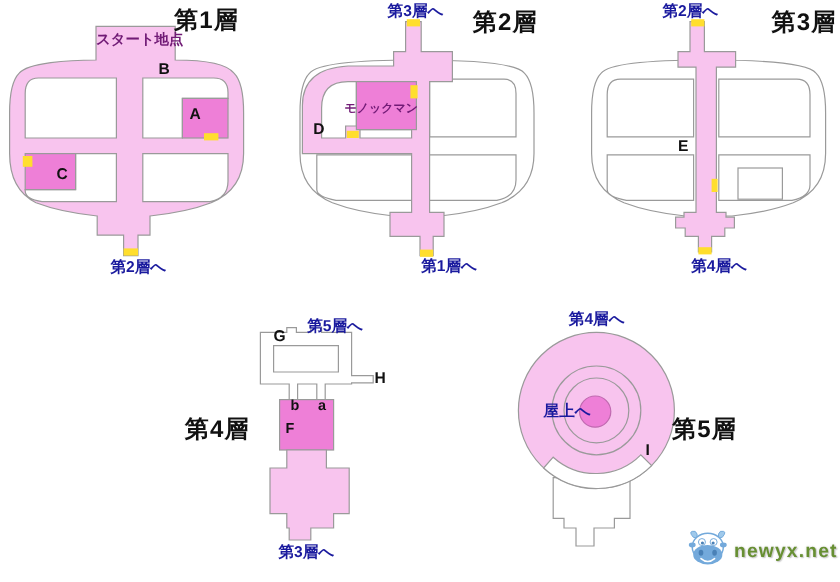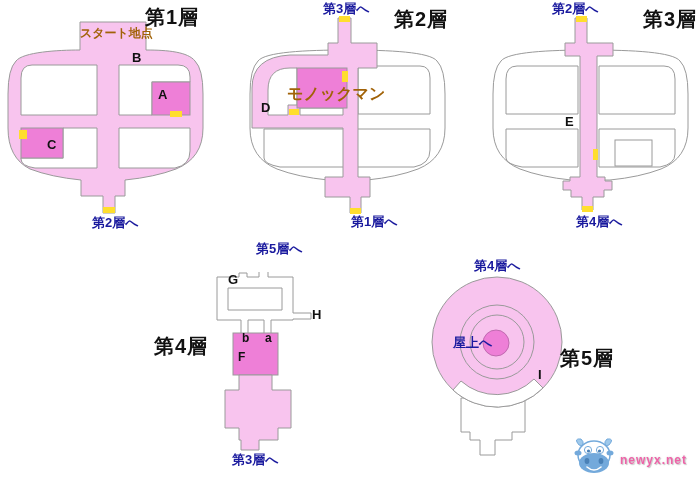--- a/index.html
+++ b/index.html
@@ -4,27 +4,27 @@
 <style>
   html,body{margin:0;padding:0;background:#fff;}
   #canvas{
     position:relative;width:700px;height:485px;background:#ffffff;overflow:hidden;
     font-family:"Liberation Sans","DejaVu Sans",sans-serif;
   }
   #map-svg{position:absolute;left:0;top:0;}
   .lbl{position:absolute;white-space:nowrap;font-weight:bold;line-height:1;}
   .title{font-size:20px;color:#111;letter-spacing:1px;}
   .blue{font-size:13px;color:#1a1a9e;}
-  .red{font-size:12px;color:#a16207;}
+  .red{font-size:12px;color:#701a75;}
   .letter{font-size:13px;color:#111;}
   .small-letter{font-size:12px;color:#111;}
   .watermark{position:absolute;left:572px;top:434px;width:126px;height:50px;opacity:.85;display:flex;align-items:center;}
   .wm-text{margin-left:4px;}
   .wm-name{font-size:17px;font-weight:bold;color:#fdfdfd;text-shadow:0 0 2px #cccccc,1px 1px 1px #bbbbbb;letter-spacing:2px;}
-  .wm-url{font-size:12px;font-weight:bold;color:#ec4899;text-shadow:0 0 2px #cccccc,1px 1px 1px #bbbbbb;letter-spacing:1px;margin-top:1px;}
+  .wm-url{font-size:16px;font-weight:bold;color:#4d7c0f;text-shadow:0 0 2px #cccccc,1px 1px 1px #bbbbbb;letter-spacing:1px;margin-top:1px;}
 </style>
 </head>
 <body>
 
 <div id="canvas">
 
   <svg id="map-svg" width="700" height="485" viewBox="0 0 700 485">
 
     <g>
       <path fill="#f8c4ee" stroke="#9a9a9a" stroke-width="1" fill-rule="evenodd" d="M80,22 H146 V50 C168,50 188,52 195,61 Q203,69 203,94 V128 Q203,158 176,169 Q155,177 125,180
@@ -97,36 +97,36 @@
 
   <div class="lbl title" style="left:145px;top:7px">第1層</div>
   <div class="lbl red" style="left:80px;top:27px">スタート地点</div>
   <div class="lbl letter" style="left:132px;top:51px">B</div>
   <div class="lbl letter" style="left:158px;top:88px">A</div>
   <div class="lbl letter" style="left:47px;top:138px">C</div>
   <div class="lbl blue" style="left:92px;top:216px">第2層へ</div>
 
   <div class="lbl blue" style="left:323px;top:2px">第3層へ</div>
   <div class="lbl title" style="left:394px;top:9px">第2層</div>
-  <div class="lbl red" style="font-size:16px;left:287px;top:86px">モノックマン</div>
+  <div class="lbl red" style="font-size:10px;left:287px;top:86px">モノックマン</div>
   <div class="lbl letter" style="left:261px;top:101px">D</div>
   <div class="lbl blue" style="left:351px;top:215px">第1層へ</div>
 
   <div class="lbl blue" style="left:552px;top:2px">第2層へ</div>
   <div class="lbl title" style="left:643px;top:9px">第3層</div>
   <div class="lbl letter" style="left:565px;top:115px">E</div>
   <div class="lbl blue" style="left:576px;top:215px">第4層へ</div>
 
-  <div class="lbl blue" style="left:256px;top:242px">第5層へ</div>
+  <div class="lbl blue" style="left:256px;top:265px">第5層へ</div>
   <div class="lbl letter" style="left:228px;top:273px">G</div>
   <div class="lbl letter" style="left:312px;top:308px">H</div>
   <div class="lbl small-letter" style="left:242px;top:332px">b</div>
   <div class="lbl small-letter" style="left:265px;top:332px">a</div>
   <div class="lbl small-letter" style="left:238px;top:351px">F</div>
-  <div class="lbl title" style="left:154px;top:336px">第4層</div>
+  <div class="lbl title" style="left:154px;top:348px">第4層</div>
   <div class="lbl blue" style="left:232px;top:453px">第3層へ</div>
 
   <div class="lbl blue" style="left:474px;top:259px">第4層へ</div>
   <div class="lbl blue" style="left:453px;top:336px">屋上へ</div>
   <div class="lbl letter" style="left:538px;top:368px">I</div>
   <div class="lbl title" style="left:560px;top:348px">第5層</div>
 
   <div class="watermark">
     <svg width="44" height="48" viewBox="0 0 44 48">
       <path d="M7,10 Q1,3 9,4 Q12,6 11,11 Z" fill="#8fc0e8" stroke="#5b9bd5"></path>

